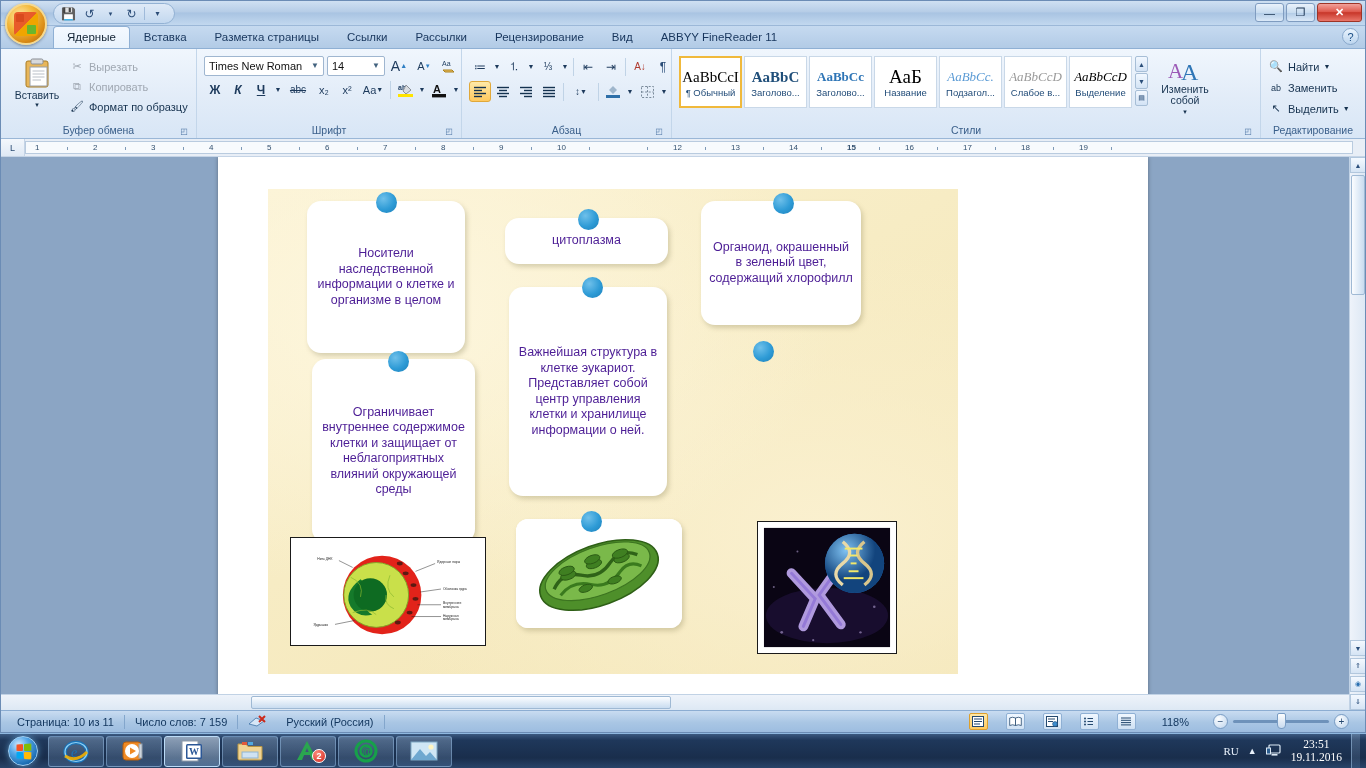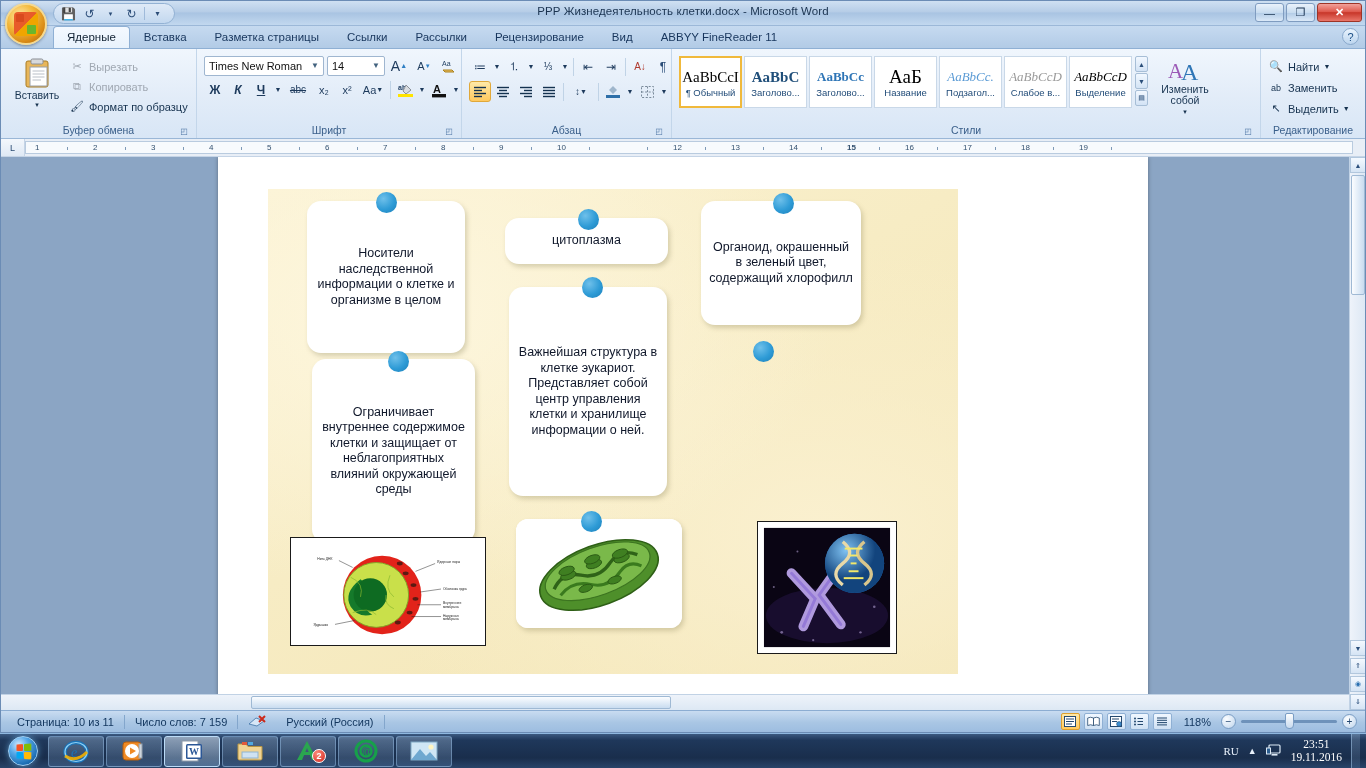--- a/index.html
+++ b/index.html
@@ -187,21 +187,21 @@
   .slide {
     position:absolute; left:50px; top:32px; width:690px; height:485px;
     background:
       radial-gradient(ellipse at 20% 25%, #fdf6dd 0%, rgba(253,246,221,0) 55%),
       radial-gradient(ellipse at 80% 70%, #faf0cf 0%, rgba(250,240,207,0) 60%),
       linear-gradient(150deg,#fbf2d3 0%,#f7ecc4 45%,#f3e5b4 100%);
   }
   .cbox {
     position:absolute; background:#fff; border-radius:14px;
     box-shadow: 2px 3px 5px rgba(120,110,70,.28);
-    color:#0f172a; font-size:12.5px; line-height:15.5px; text-align:center;
+    color:#4c1d95; font-size:12.5px; line-height:15.5px; text-align:center;
     display:flex; align-items:center; justify-content:center; padding:7px 8px;
   }
   .dot {
     position:absolute; width:21px;height:21px;border-radius:50%;
     background: radial-gradient(circle at 35% 32%, #6fc0ea 0%, #2e9bd6 55%, #1d7fb8 100%);
   }
   .imgbox { position:absolute; background:#fff; border:1px solid #1a1a1a; }
   .imgbox-plain { position:absolute; background:#fff; border-radius:12px; box-shadow:2px 3px 5px rgba(120,110,70,.28); }
 
   
@@ -222,21 +222,21 @@
     background:linear-gradient(180deg,#fbfdff,#c9dcf0); border:1px solid #9fb9d4; border-radius:2px; cursor:pointer;}
 
   
   .statusbar {
     height:22px; background:linear-gradient(180deg,#c9dcf1 0%,#a9c6e4 55%,#9dbde0 100%);
     border-top:1px solid #8cadd2; display:flex; align-items:center;
     font-size:11px; color:#11355d; padding-left:6px; gap:0;
   }
   .sb-item { padding:0 10px; cursor:pointer; white-space:nowrap; }
   .sb-sep { width:1px; height:14px; background:#83a6cc; }
-  .sb-right { margin-left:auto; display:flex; align-items:center; gap:4px; padding-right:8px; }
+  .sb-right { margin-left:auto; display:flex; align-items:center; gap:18px; padding-right:16px; }
   .view-btn { width:19px;height:17px;border:1px solid #8fb0d4;border-radius:2px;
     background:linear-gradient(180deg,#f0f7ff,#cfe1f3); display:flex;align-items:center;justify-content:center;
     font-size:10px;color:#24496f;cursor:pointer;}
   .view-btn.on{ background:linear-gradient(180deg,#ffe9a8,#ffc95e); border-color:#dd9f2c; }
   .zoom-slider { display:flex; align-items:center; gap:5px; }
   .zs-track{ width:96px;height:3px;background:#6e92ba;border-radius:2px;position:relative; }
   .zs-knob{ position:absolute; left:44px; top:-7px; width:9px;height:16px;
     background:linear-gradient(180deg,#fdfefe,#c8dbef); border:1px solid #7a9dc4; border-radius:2px 2px 4px 4px; cursor:pointer;}
   .zs-btn{ width:15px;height:15px;border-radius:50%; border:1px solid #7a9dc4;
     background:radial-gradient(circle at 35% 30%,#fbfdff,#bdd4ec); font-size:10px;color:#23476f;
@@ -277,21 +277,20 @@
 </style>
 </head>
 <body>
 
 <div class="app">
   <div class="desktop"></div>
 
   <div class="window">
 
     <div class="titlebar">
-      <div class="title-text">PPP Жизнедеятельность клетки.docx - Microsoft Word</div>
       <div class="win-buttons">
         <div class="win-btn">—</div>
         <div class="win-btn">❐</div>
         <div class="win-btn close">✕</div>
       </div>
     </div>
 
     <div class="orb">
       <div class="orb-inner"></div>
     </div>

